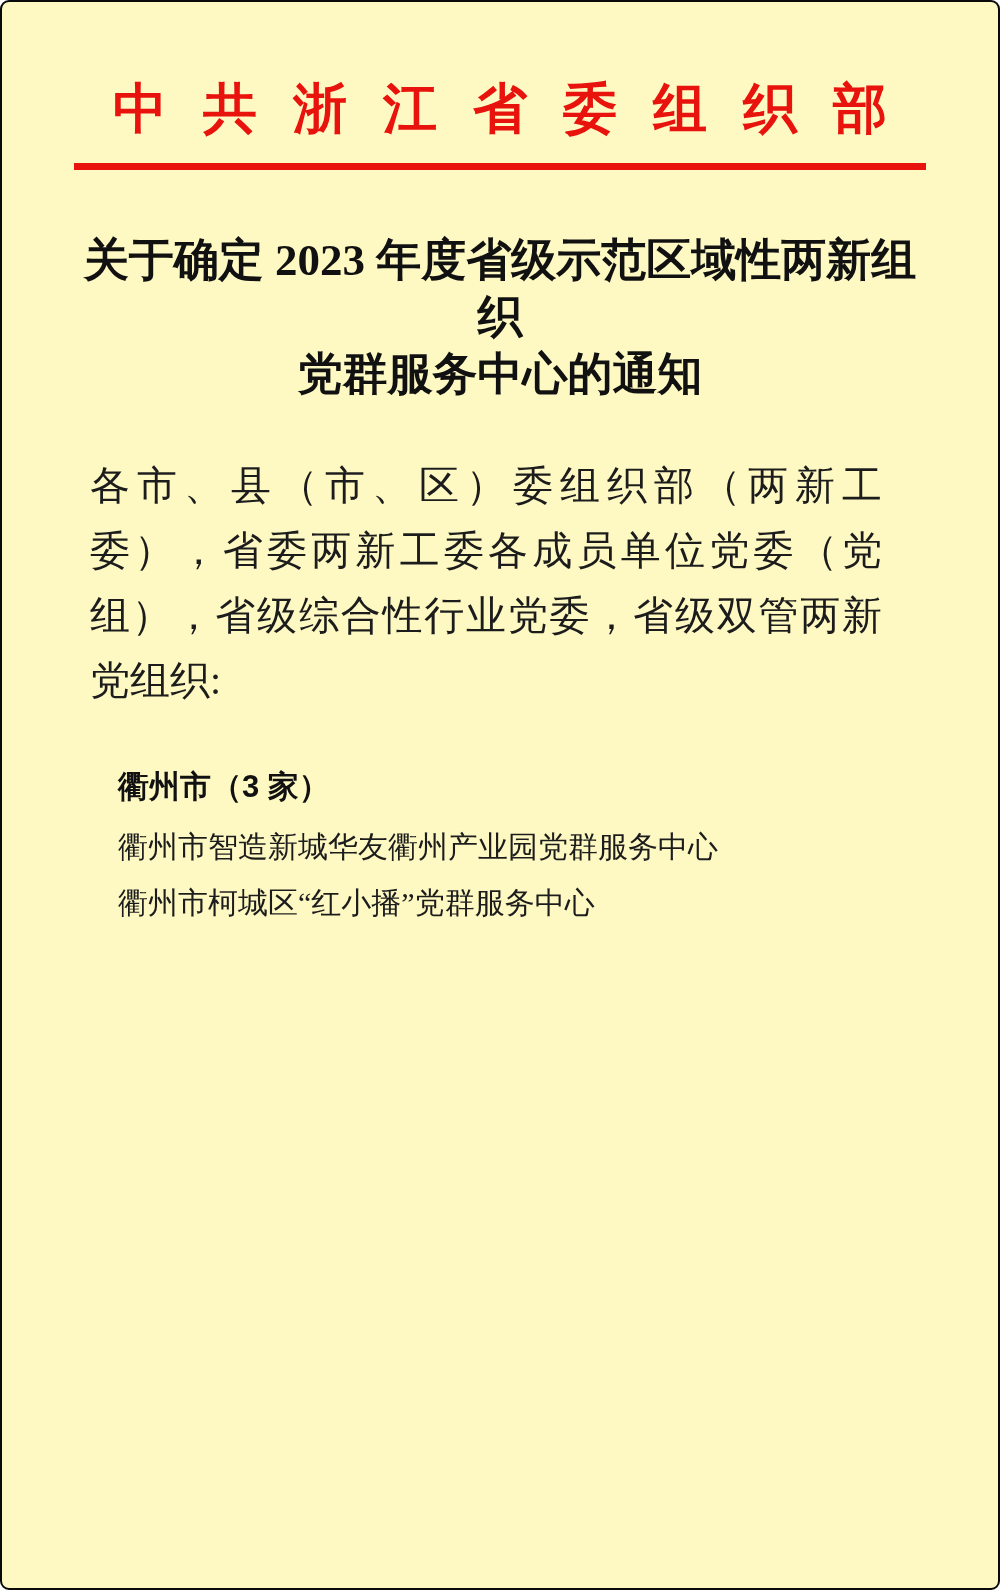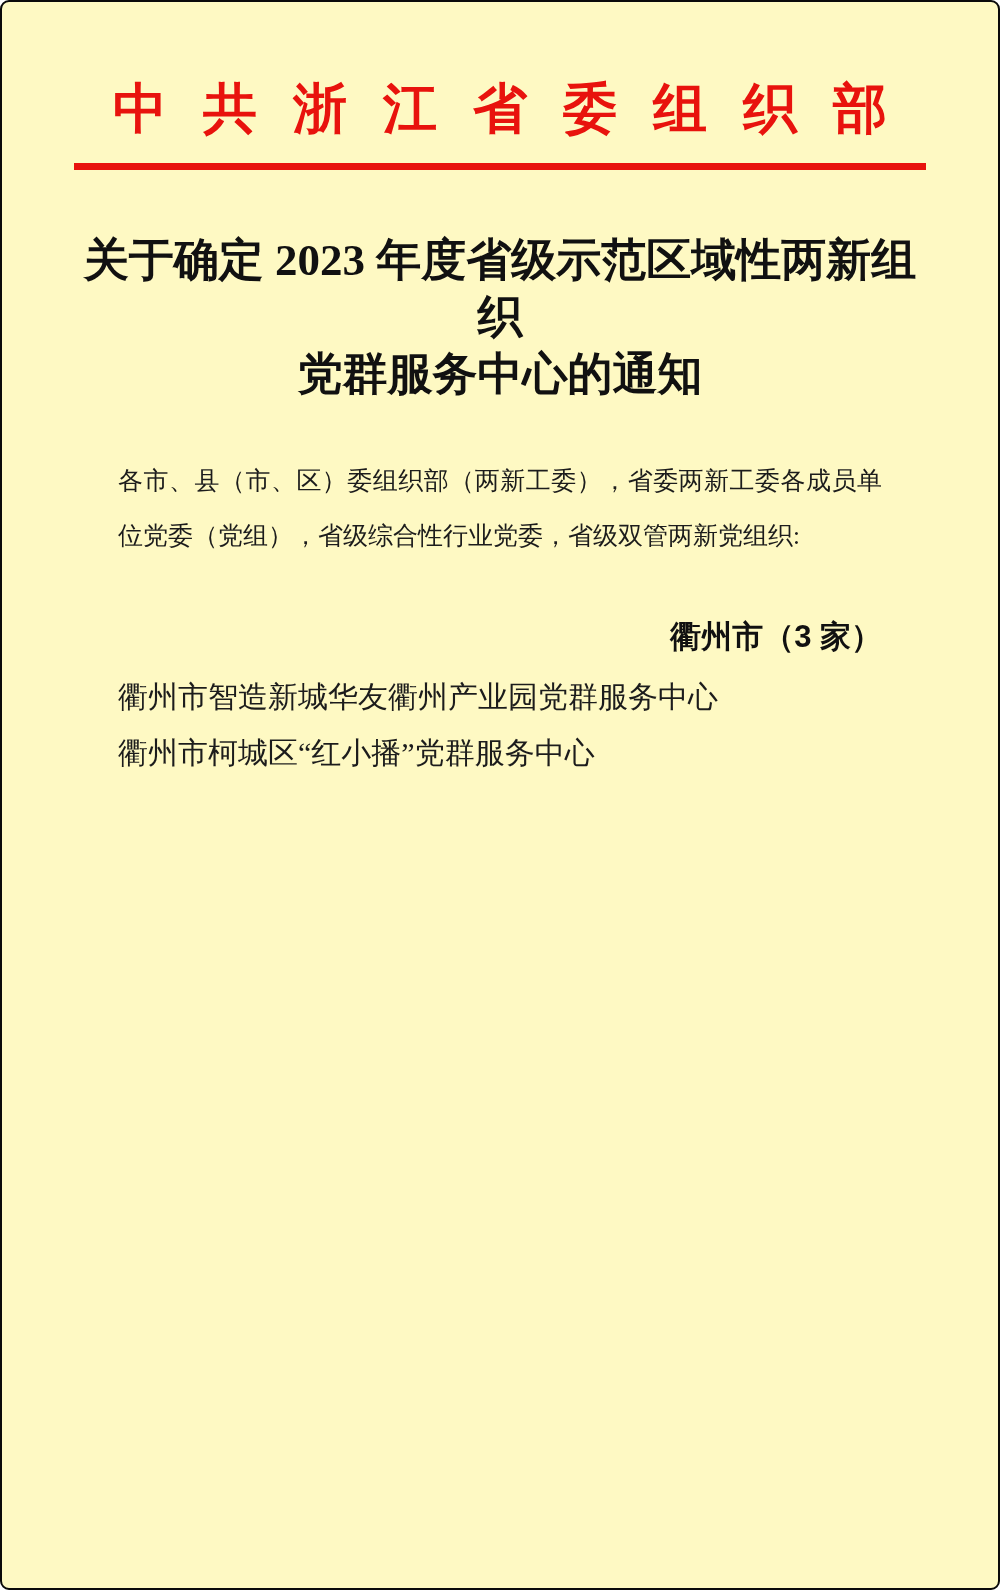--- a/index.html
+++ b/index.html
@@ -42,43 +42,42 @@
   }
   .doc-title {
     margin: 62px 60px 0 60px;
     text-align: center;
     font-size: 45px;
     line-height: 57px;
     font-weight: bold;
     color: #111111;
   }
   .doc-body {
-    margin: 50px 116px 0 116px;
-    font-size: 25px;
-    line-height: 55px;
+    margin: 50px 116px 0 88px;
+    font-size: 40px;
+    line-height: 65px;
     text-align: justify;
   }
   .doc-body p {
     margin: 0;
     padding: 0;
   }
   .doc-body p.indent {
     text-indent: 2em;
   }
   .appendix {
     margin: 54px 116px 0 116px;
   }
   .appendix-heading {
     font-family: "Liberation Sans", "DejaVu Sans", sans-serif;
     font-size: 31px;
     font-weight: bold;
     color: #111111;
     margin-bottom: 12px;
     line-height: 40px;
-    text-align: right;
   }
   .appendix-list {
     list-style: none;
     margin: 0;
     padding: 0;
     font-size: 30px;
     line-height: 56px;
     color: var(--ink);
   }
   .appendix-list li {

